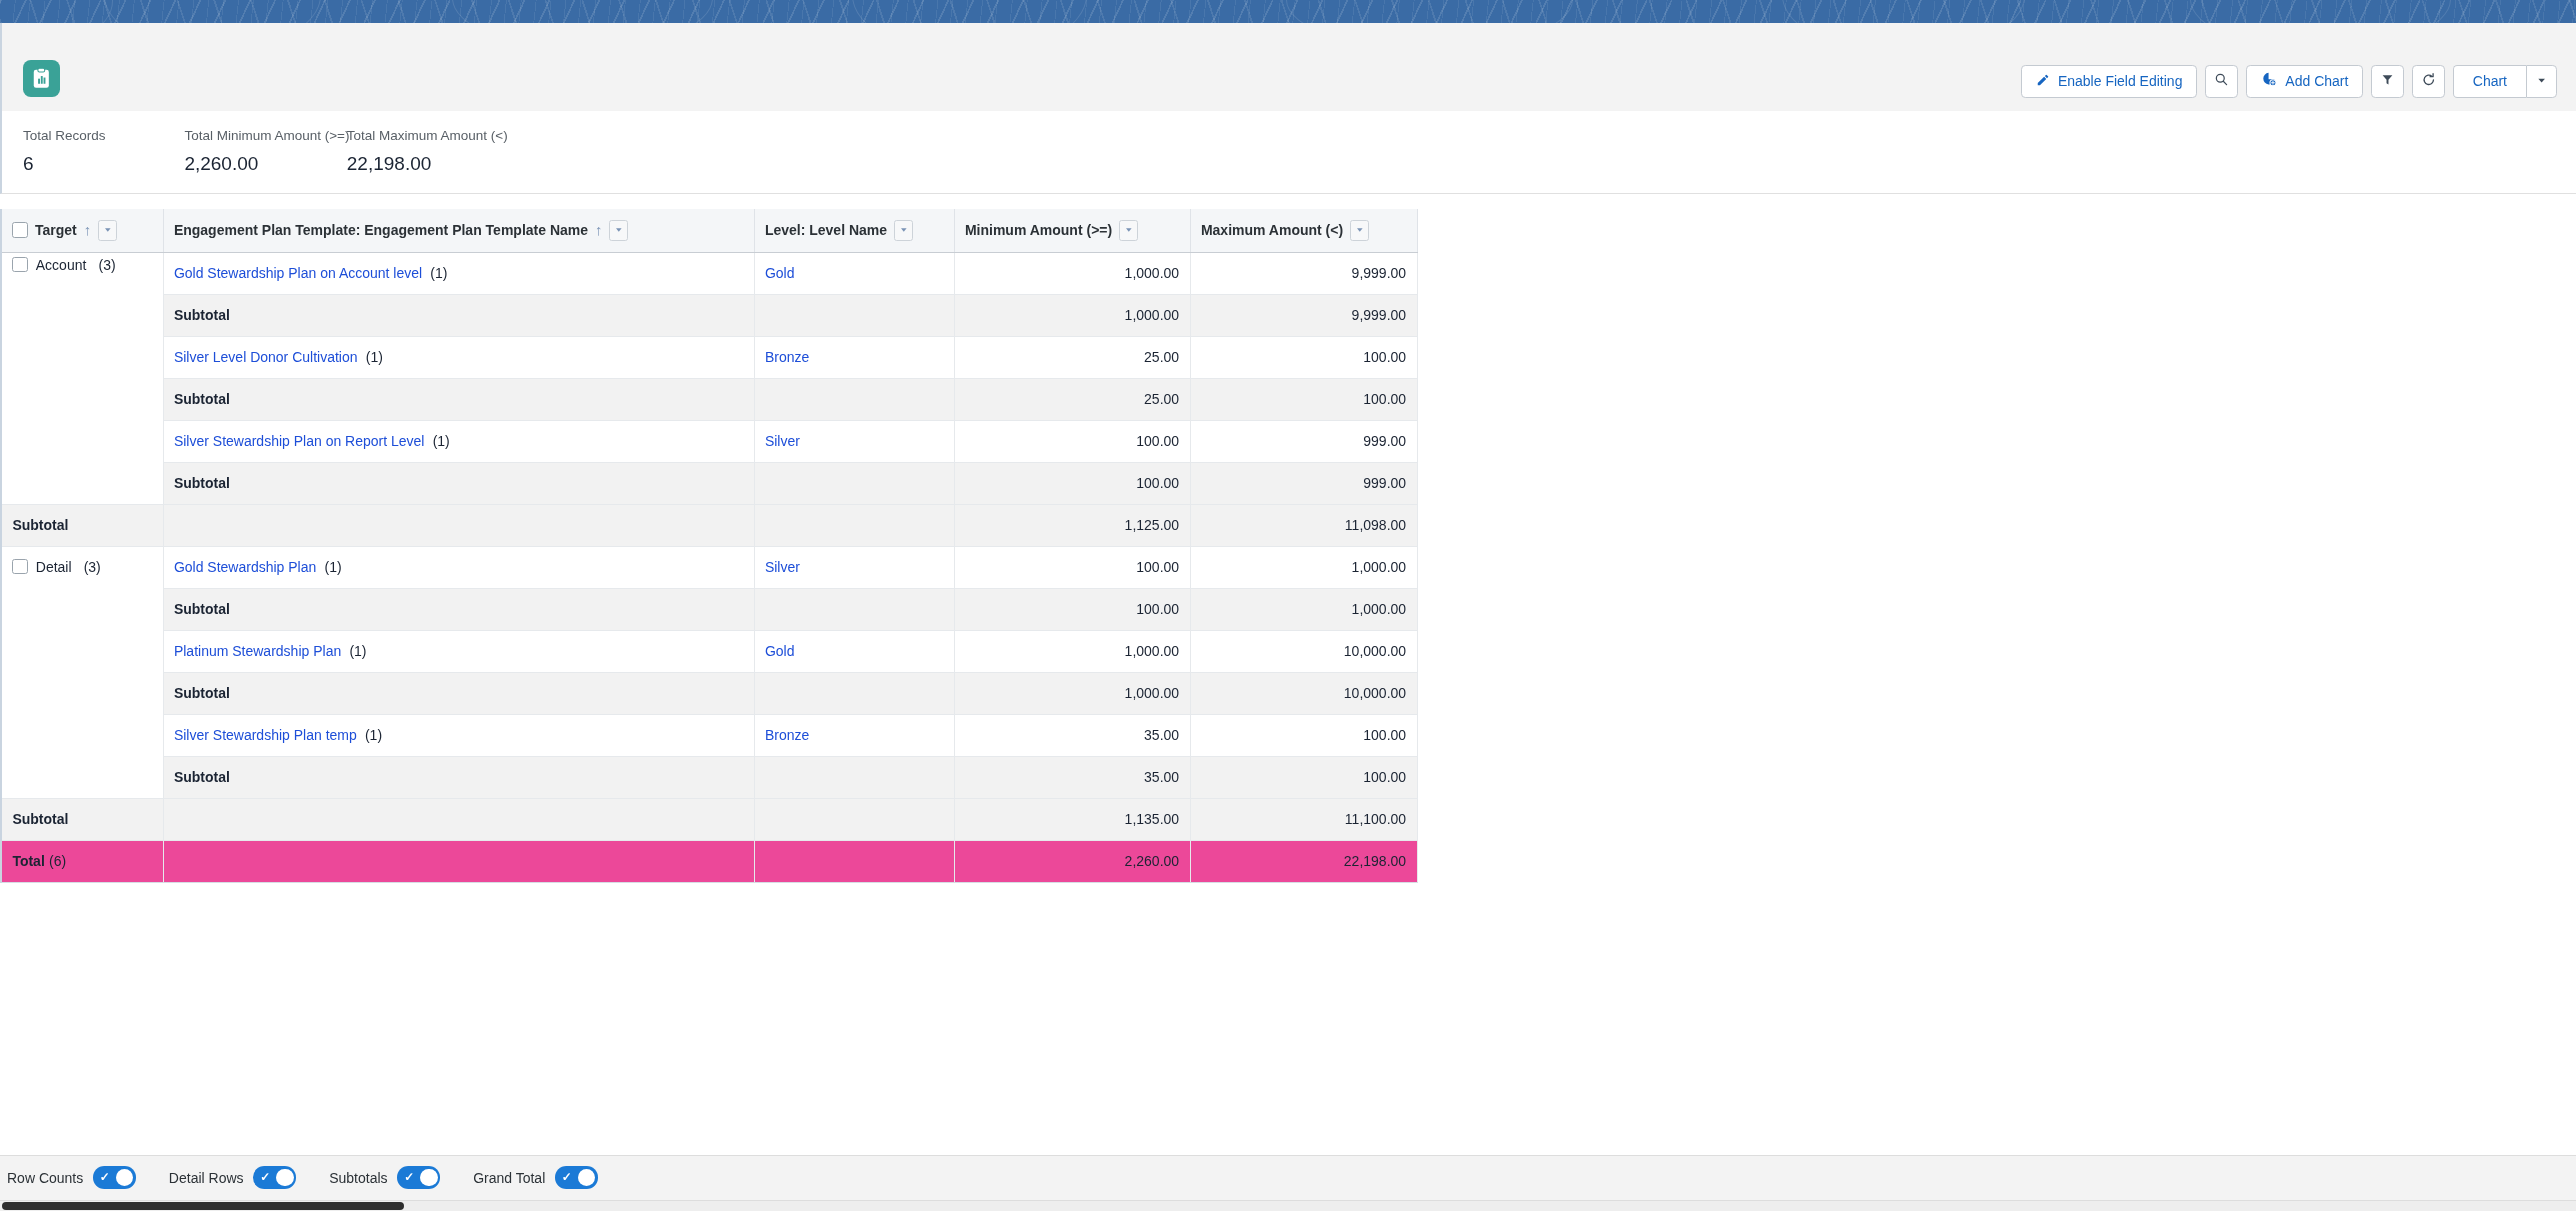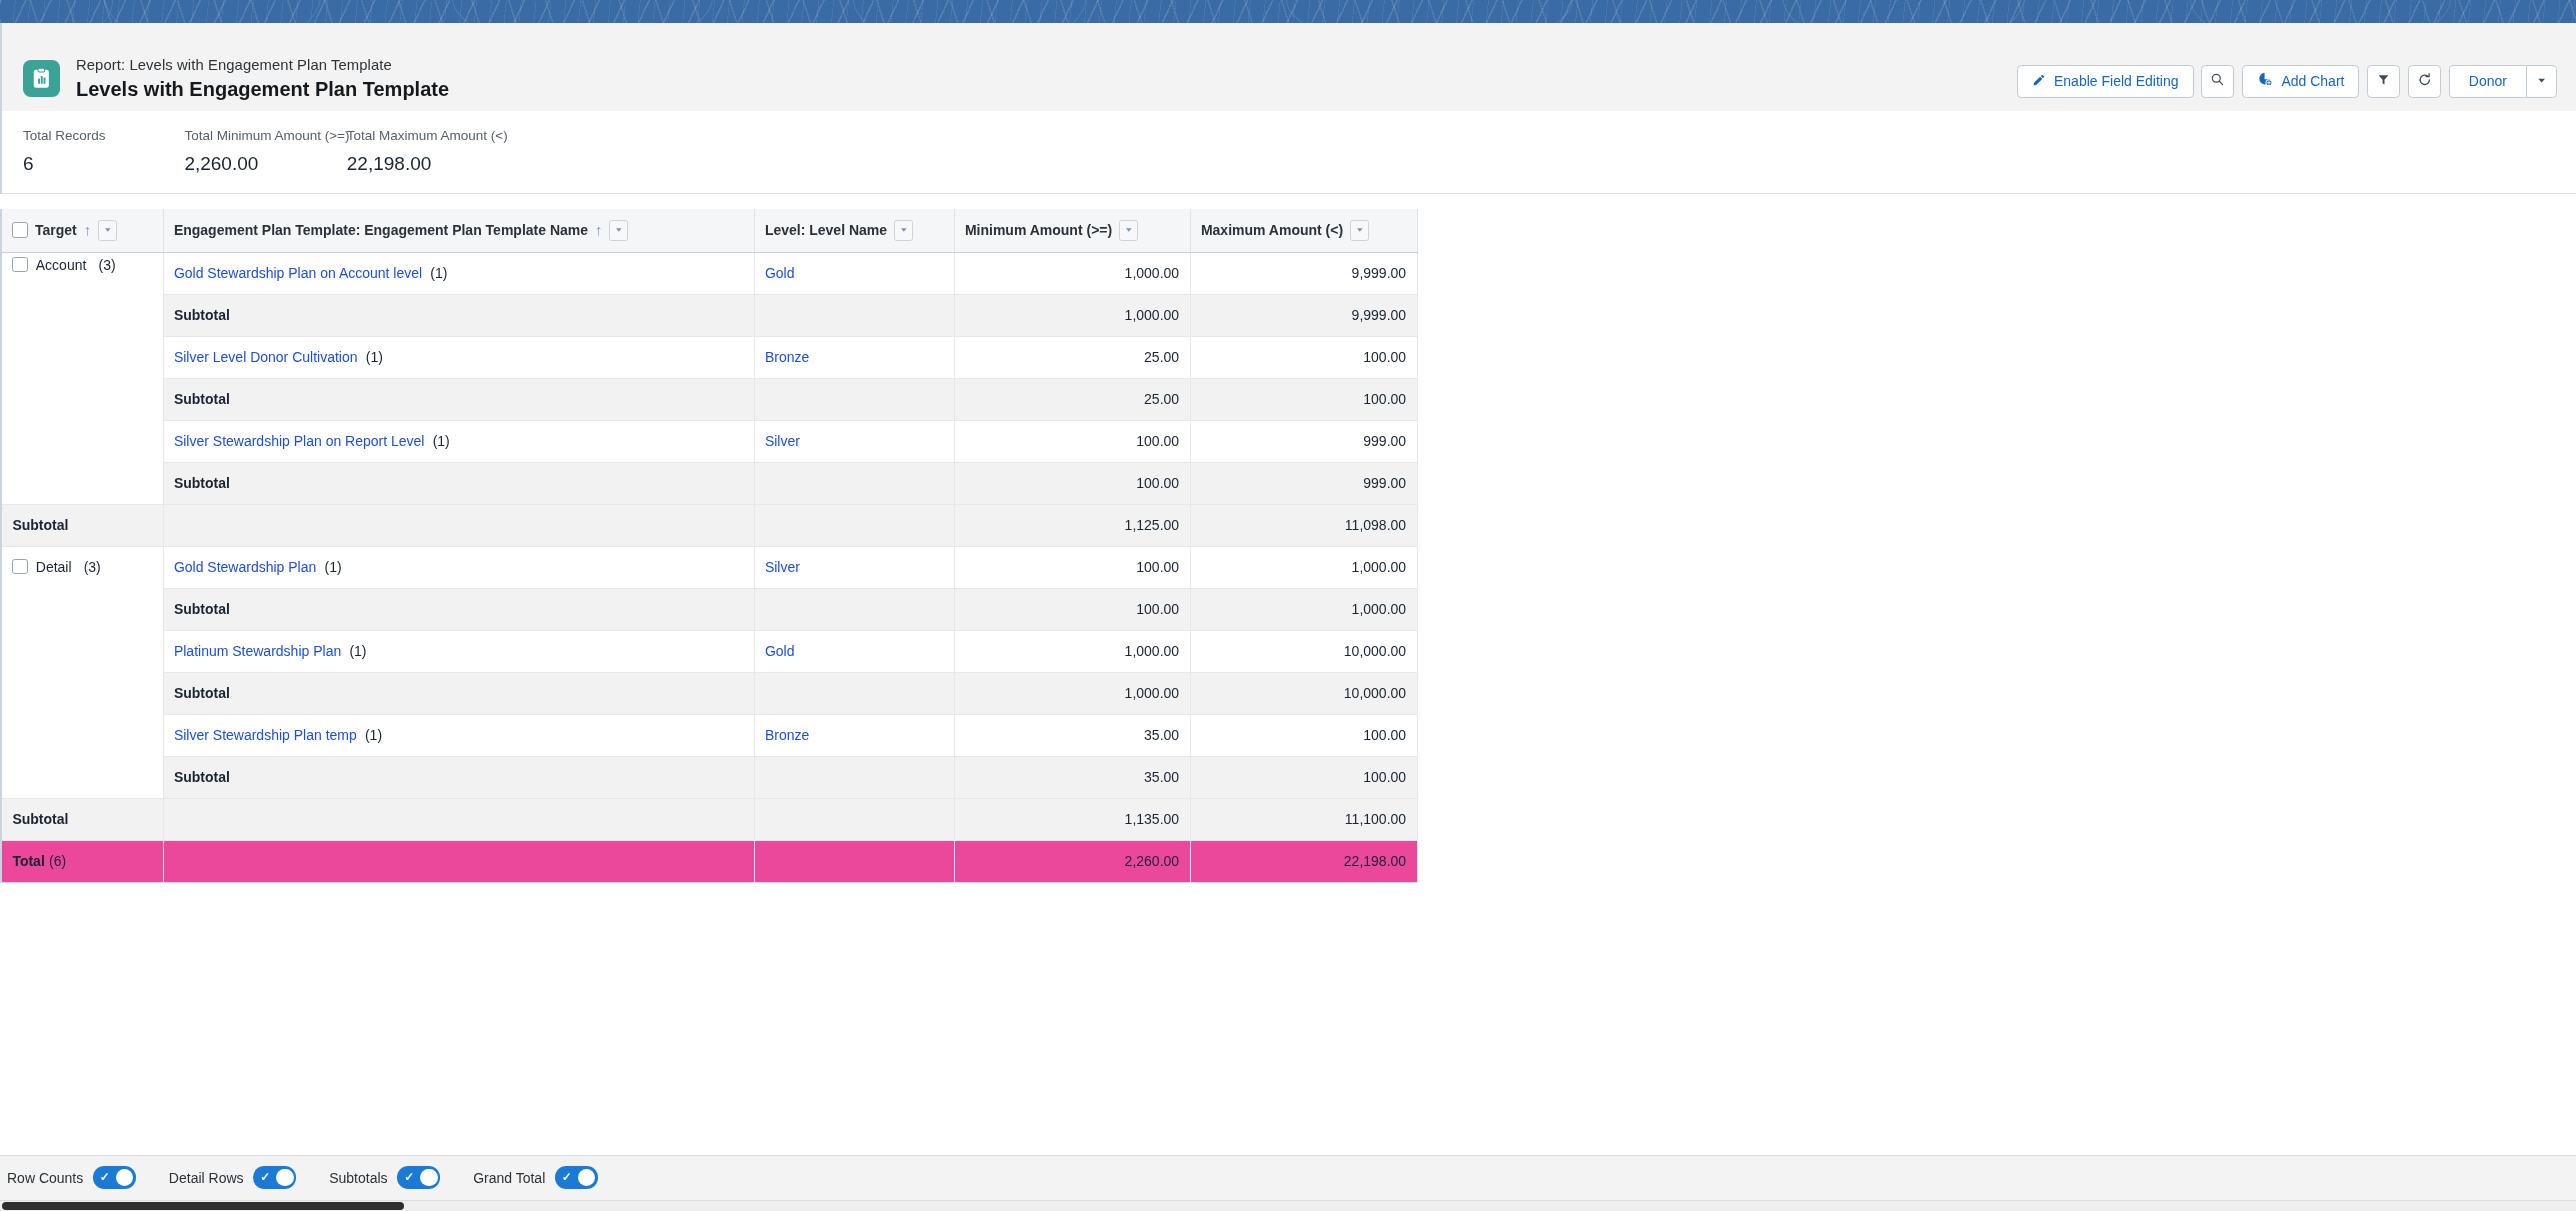--- a/index.html
+++ b/index.html
@@ -233,24 +233,20 @@
   <div class="hdr-icon">
     <svg width="22.6" height="22.6" viewBox="0 0 24 24" aria-hidden="true">
       <rect x="4" y="3" width="16" height="19" rx="2.4" fill="#ffffff"></rect>
       <rect x="8.4" y="1.2" width="7.2" height="4" rx="1.6" fill="#ffffff" stroke="#3aa297" stroke-width="1.1"></rect>
       <rect x="8.6" y="12.4" width="2.0" height="5.4" fill="#3aa297"></rect>
       <rect x="11.5" y="9.6" width="2.0" height="8.2" fill="#3aa297"></rect>
       <rect x="14.4" y="11.2" width="2.0" height="6.6" fill="#3aa297"></rect>
     </svg>
   </div>
 
-  <div class="hdr-titles">
-    <div class="hdr-eyebrow">Report: Levels with Engagement Plan Template</div>
-    <div class="hdr-title">Levels with Engagement Plan Template</div>
-  </div>
 
   <div class="actions">
 
     <div class="btn">
       <span>
         <svg width="14" height="14" viewBox="0 0 24 24">
           <path d="M3 17.3V21h3.7L17.6 10.1l-3.7-3.7L3 17.3zM20.7 7a1 1 0 0 0 0-1.4l-2.3-2.3a1 1 0 0 0-1.4 0l-1.8 1.8 3.7 3.7L20.7 7z" fill="#1665c1"></path>
         </svg>
       </span>
       <span>Enable Field Editing</span>
@@ -288,21 +284,21 @@
       <span>
         <svg width="15.6" height="15.6" viewBox="0 0 24 24">
           <path d="M19.2 12a7.2 7.2 0 1 1-2.3-5.3" fill="none" stroke="#3e4b59" stroke-width="2" stroke-linecap="round"></path>
           <path d="M18.6 2.6v4.6h-4.6" fill="none" stroke="#3e4b59" stroke-width="2" stroke-linecap="round" stroke-linejoin="round"></path>
         </svg>
       </span>
     </div>
 
     <div class="btn-split">
       <div class="seg-main">
-        <span>Donor</span>
+        <span>Chart</span>
       </div>
       <div class="seg-caret">
         <span>
           <svg width="11.3" height="11.3" viewBox="0 0 24 24">
             <path d="M5 8l7 8 7-8z" fill="#3e4b59"></path>
           </svg>
         </span>
       </div>
     </div>
 

